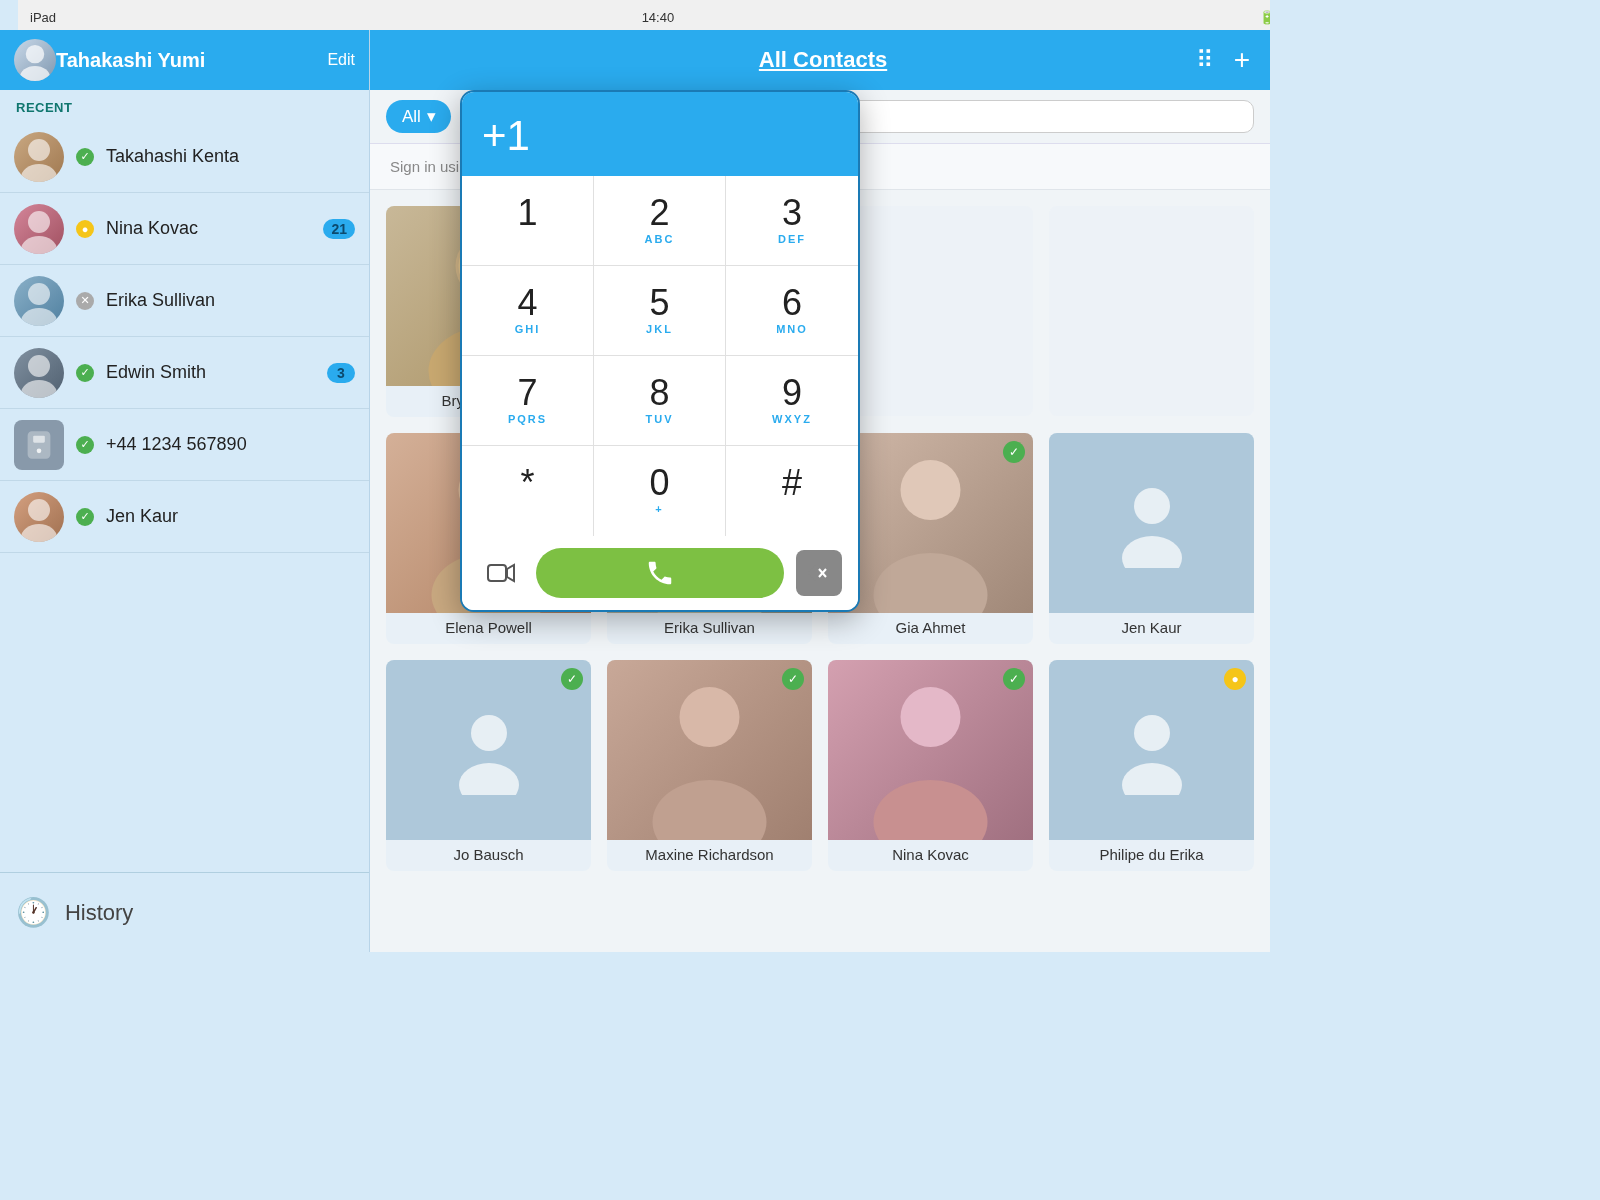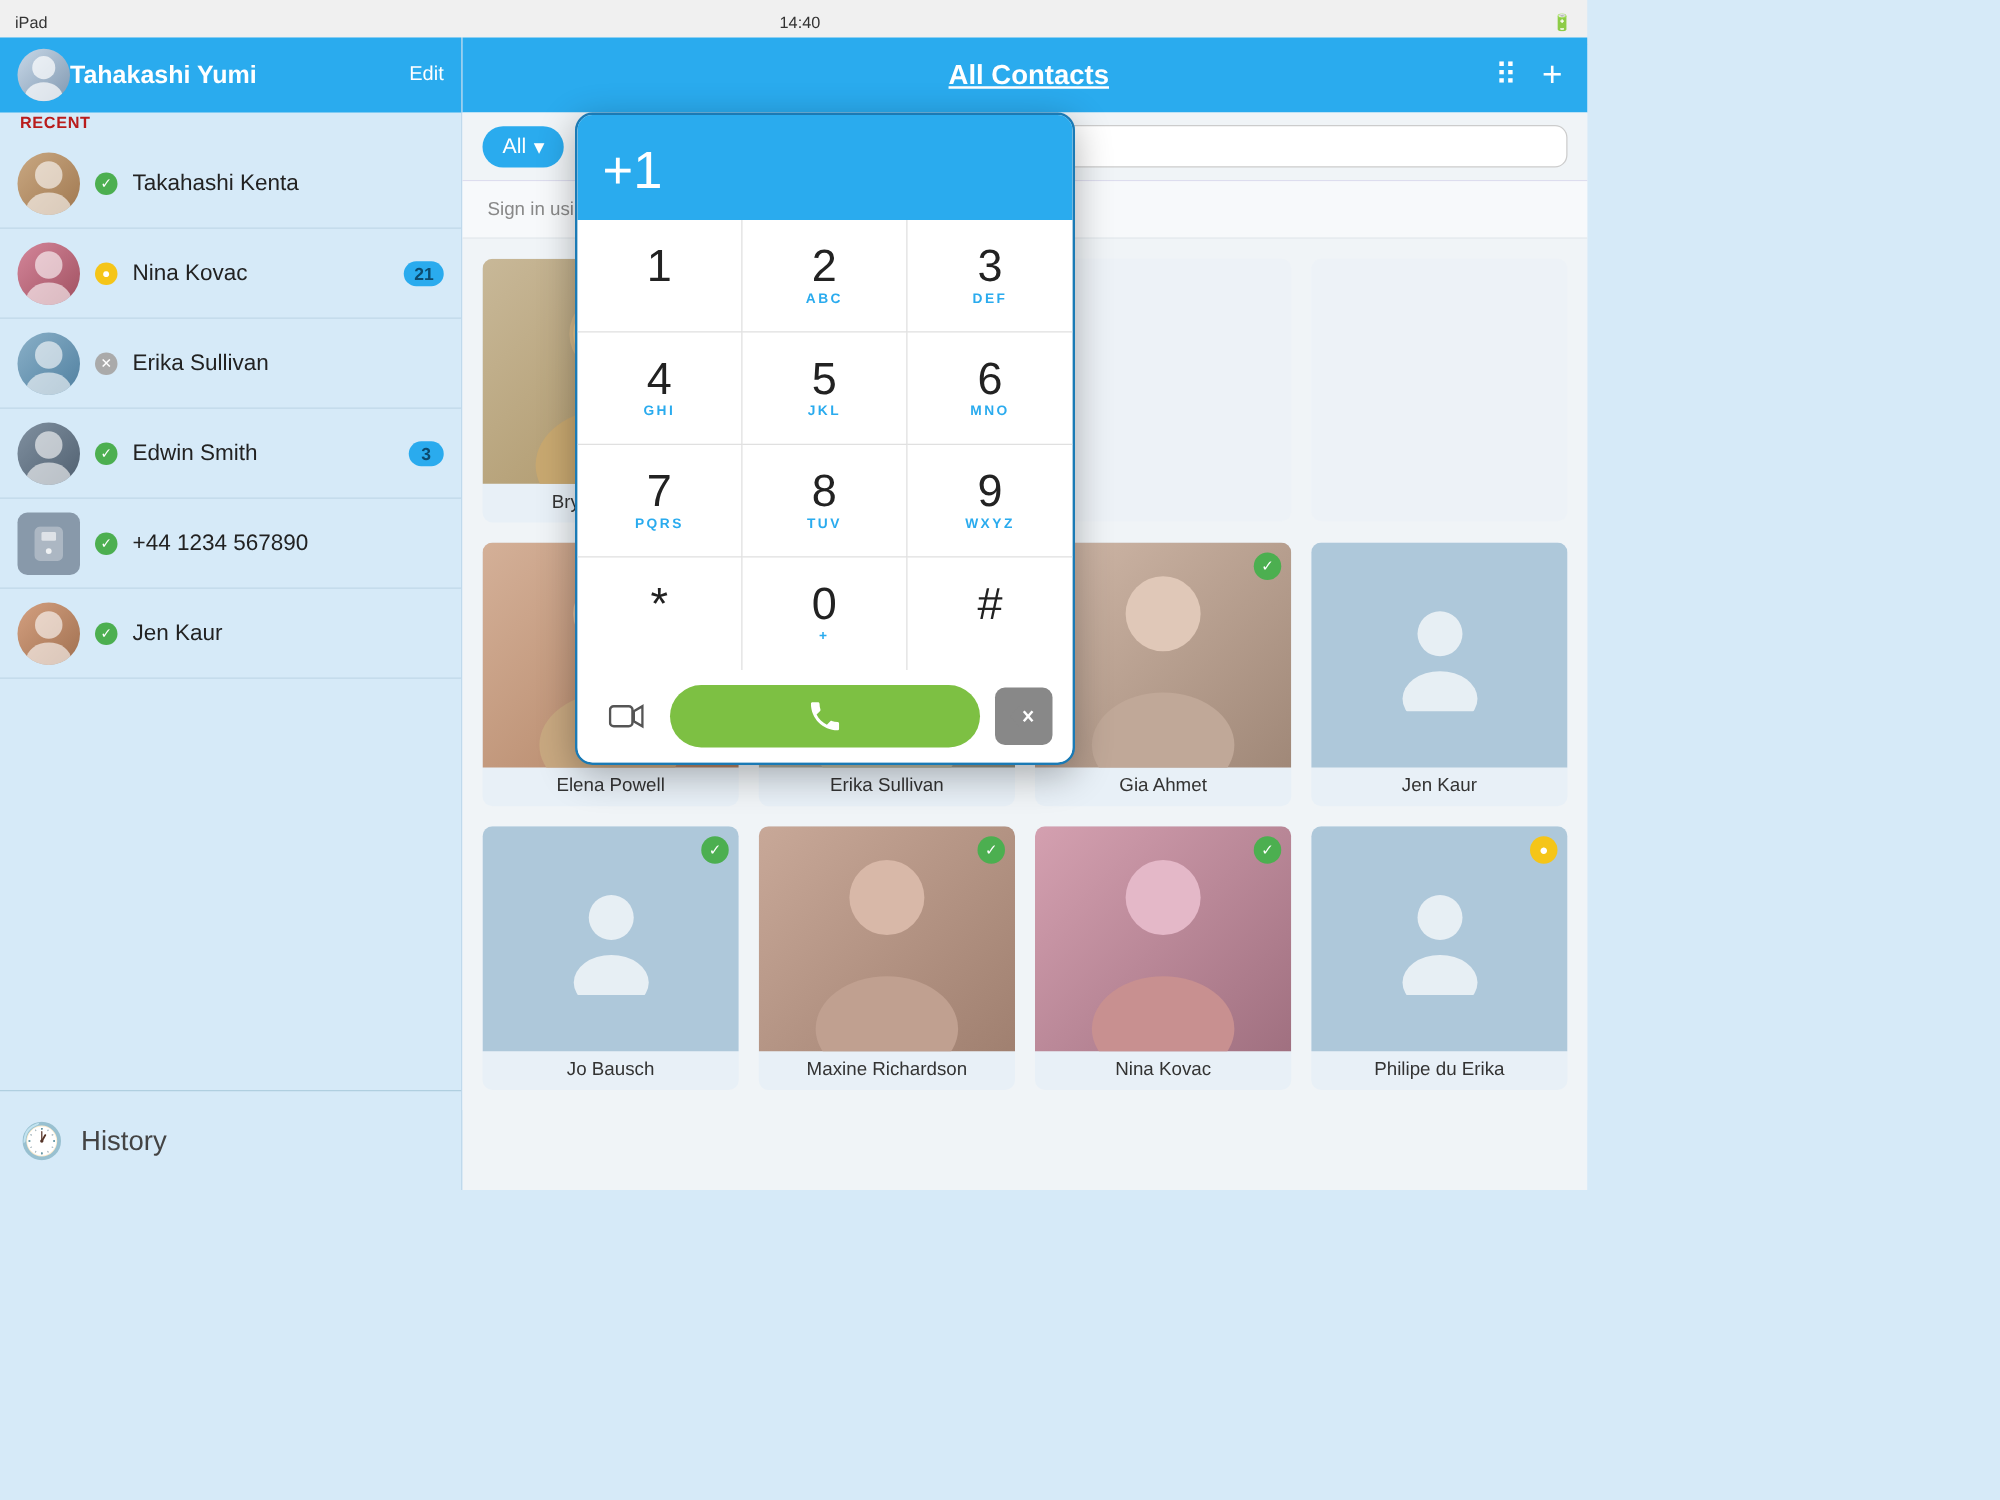--- a/index.html
+++ b/index.html
@@ -2,21 +2,21 @@
 <html><head>
   <meta charset="utf-8">
   <style>
     * { box-sizing: border-box; margin: 0; padding: 0; }
     body { font-family: 'Helvetica Neue', Helvetica, Arial, sans-serif; background: #d6eaf8; width: 1270px; height: 952px; overflow: hidden; position: relative; }
 
     
     .status-bar {
       width: 100%; height: 36px; background: #f0f0f0;
       display: flex; align-items: center; justify-content: space-between;
-      padding: 0 12px; font-size: 13px; color: #333; border-bottom: 1px solid #ccc;
+      padding: 0 12px; font-size: 13px; color: #333; border-bottom: 1px solid #ccc; margin-left: 18px;
     }
 
     
     .sidebar {
       position: absolute; left: 0; top: 30px; width: 370px; height: 922px;
       background: #d6eaf8; border-right: 1px solid #b8d4e8;
       display: flex; flex-direction: column;
     }
 
     
@@ -38,21 +38,21 @@
       border-bottom: 1px solid #b0cfe0;
     }
     .nav-people-icon {
       width: 38px; height: 38px; background: #7a7a7a; border-radius: 6px;
       display: flex; align-items: center; justify-content: center; color: white; font-size: 20px;
     }
     .nav-people-label { font-size: 22px; color: #333; font-weight: 500; }
 
     
     .recent-label {
-      padding: 0 16px 6px; font-size: 13px; color: #b91c1c; font-weight: 600; letter-spacing: 0.5px;
+      padding: 10px 16px 6px; font-size: 13px; color: #0f766e; font-weight: 600; letter-spacing: 0.5px;
     }
 
     
     .contact-item {
       display: flex; align-items: center; padding: 8px 14px; gap: 12px;
       height: 72px; border-bottom: 1px solid #c0d8e8; position: relative;
     }
     .contact-avatar {
       width: 50px; height: 50px; border-radius: 50%; overflow: hidden; flex-shrink: 0; background: #b0c4d8;
     }

